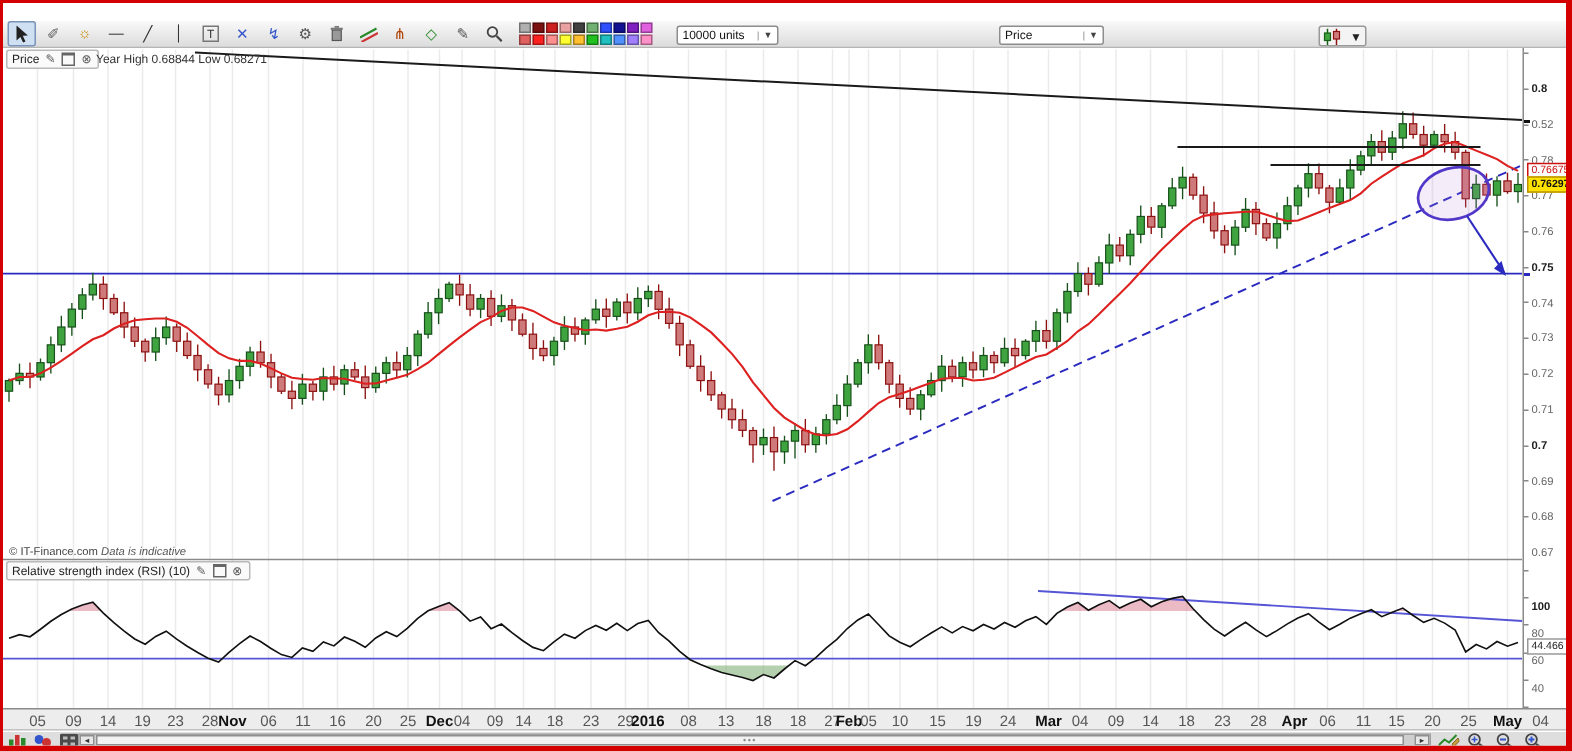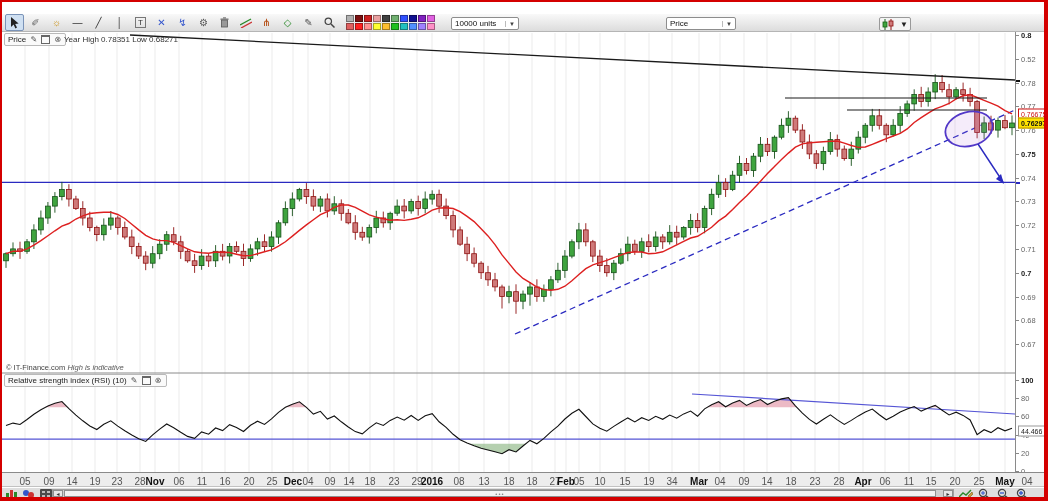--- a/index.html
+++ b/index.html
@@ -31,21 +31,21 @@
   .selectbox .arr{font-size:6px;color:#444;margin-left:4px;border-left:1px solid #bbb;padding-left:3px;}
   .charttype{left:877px;top:15px;width:32px;height:14px;background:#f4f4f4;border:1px solid #999;border-radius:2px;
              display:flex;align-items:center;justify-content:space-between;padding:0 2px;box-sizing:border-box;}
   
   .panelhdr{display:flex;align-items:center;gap:3px;font-size:8px;color:#222;
             background:rgba(250,250,250,.9);border:1px solid #b9b9b9;border-radius:2px;padding:0 3px;height:11px;}
   .hicon{display:inline-flex;align-items:center;justify-content:center;width:9px;height:9px;font-size:8px;color:#555;}
   .winicon{width:7px;height:6px;border:1px solid #666;border-top:2px solid #666;display:inline-block;}
   
   .paxis{left:1013px;top:30px;width:33px;height:440px;background:#fff;border-left:1px solid #8a8a8a;box-sizing:border-box;}
-  .plabel{position:absolute;left:5px;transform:translateY(-50%);color:#666;font-size:7.5px;}
+  .plabel{position:absolute;left:5px;transform:translateY(-50%);color:#666;font-size:7.5px;margin-top:24px;}
   .plabel.bold{color:#222;font-weight:bold;}
   .ptick{position:absolute;left:0;width:3px;height:1px;background:#888;}
   .pricelabel{position:absolute;left:2px;height:9px;line-height:9px;padding:0 2px;font-size:7px;transform:translateY(-50%);}
   .red-label{border:1px solid #cc1111;color:#cc1111;background:#fff;}
   .yellow-label{border:1px solid #b89000;color:#111;background:#ffe300;font-weight:bold;}
   .badge{position:absolute;left:2px;background:#fff;border:1px solid #999;color:#222;font-size:7px;height:9px;
          line-height:9px;padding:0 2px;transform:translateY(-50%);}
   
   .xaxis{left:0;top:470px;width:100%;height:15px;background:#ededed;border-top:1px solid #8a8a8a;border-bottom:1px solid #c2c2c2;box-sizing:border-box;}
   .xlabel{position:absolute;top:3px;transform:translateX(-50%);color:#555;font-size:10px;}
@@ -535,25 +535,25 @@
   <div class="abs" style="left:2px;top:31px;">
     <span class="panelhdr">
       <span>Price</span>
       <span class="hicon">✎</span>
       <span class="hicon">
           <span class="winicon"></span>
         </span>
       <span class="hicon">⊗</span>
     </span>
   </div>
-  <div class="abs" style="left:62px;top:33px;font-size:8px;color:#333;">Year High 0.78351 Low 0.68271</div>
+  <div class="abs" style="left:62px;top:33px;font-size:8px;color:#333;">Year High 0.68844 Low 0.68271</div>
 
   <div class="abs copyright">
     <span>© IT-Finance.com</span>
-    <span class="ital">High is indicative</span>
+    <span class="ital">Data is indicative</span>
   </div>
 
   <div class="abs" style="left:2px;top:372px;">
     <span class="panelhdr">
       <span>Relative strength index (RSI) (10)</span>
       <span class="hicon">✎</span>
       <span class="hicon">
           <span class="winicon"></span>
         </span>
       <span class="hicon">⊗</span>
@@ -632,21 +632,21 @@
       <span class="xlabel" style="left:457px">08</span>
       <span class="xlabel" style="left:482px">13</span>
       <span class="xlabel" style="left:507px">18</span>
       <span class="xlabel" style="left:530px">18</span>
       <span class="xlabel" style="left:553px">27</span>
       <span class="xlabel bold" style="left:564px">Feb</span>
       <span class="xlabel" style="left:577px">05</span>
       <span class="xlabel" style="left:598px">10</span>
       <span class="xlabel" style="left:623px">15</span>
       <span class="xlabel" style="left:647px">19</span>
-      <span class="xlabel" style="left:670px">34</span>
+      <span class="xlabel" style="left:670px">24</span>
       <span class="xlabel bold" style="left:697px">Mar</span>
       <span class="xlabel" style="left:718px">04</span>
       <span class="xlabel" style="left:742px">09</span>
       <span class="xlabel" style="left:765px">14</span>
       <span class="xlabel" style="left:789px">18</span>
       <span class="xlabel" style="left:813px">23</span>
       <span class="xlabel" style="left:837px">28</span>
       <span class="xlabel bold" style="left:861px">Apr</span>
       <span class="xlabel" style="left:883px">06</span>
       <span class="xlabel" style="left:907px">11</span>

